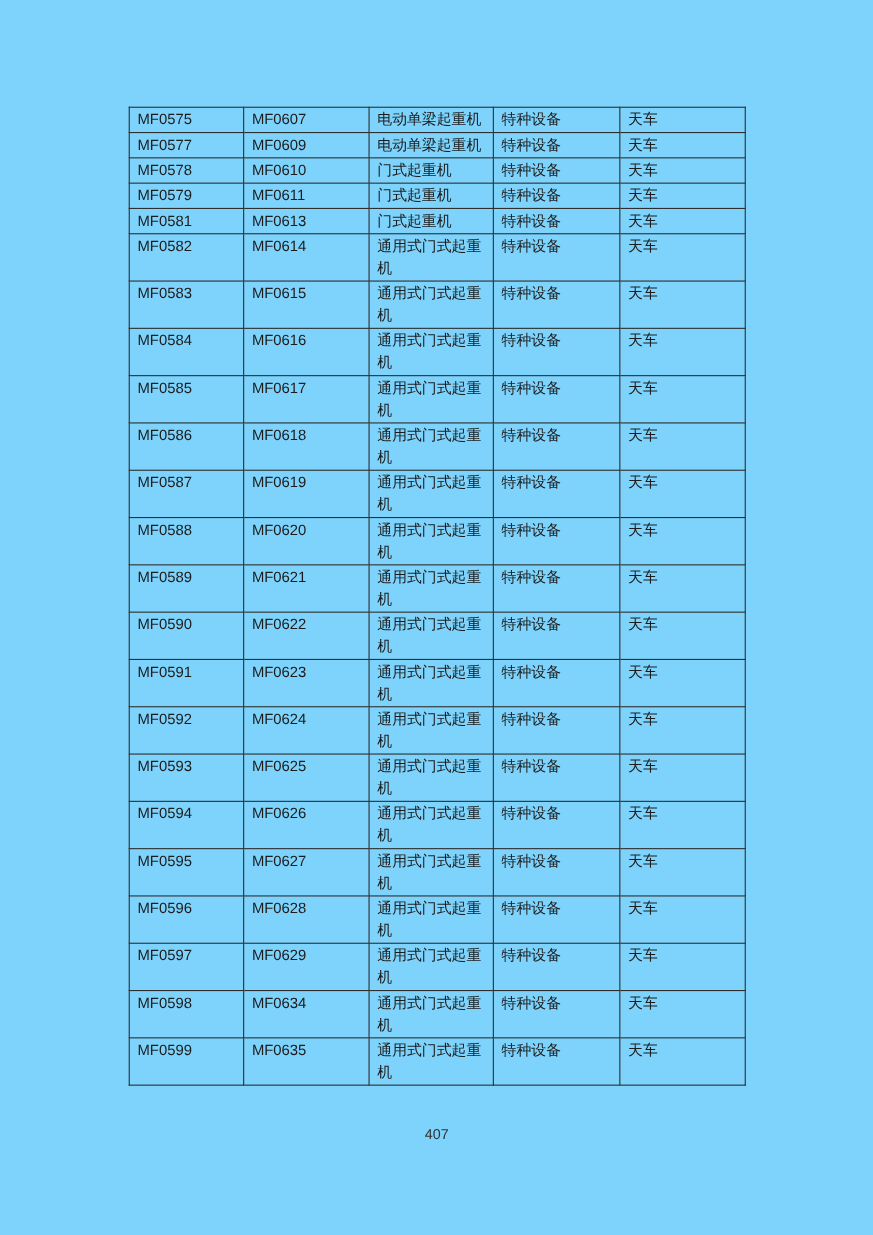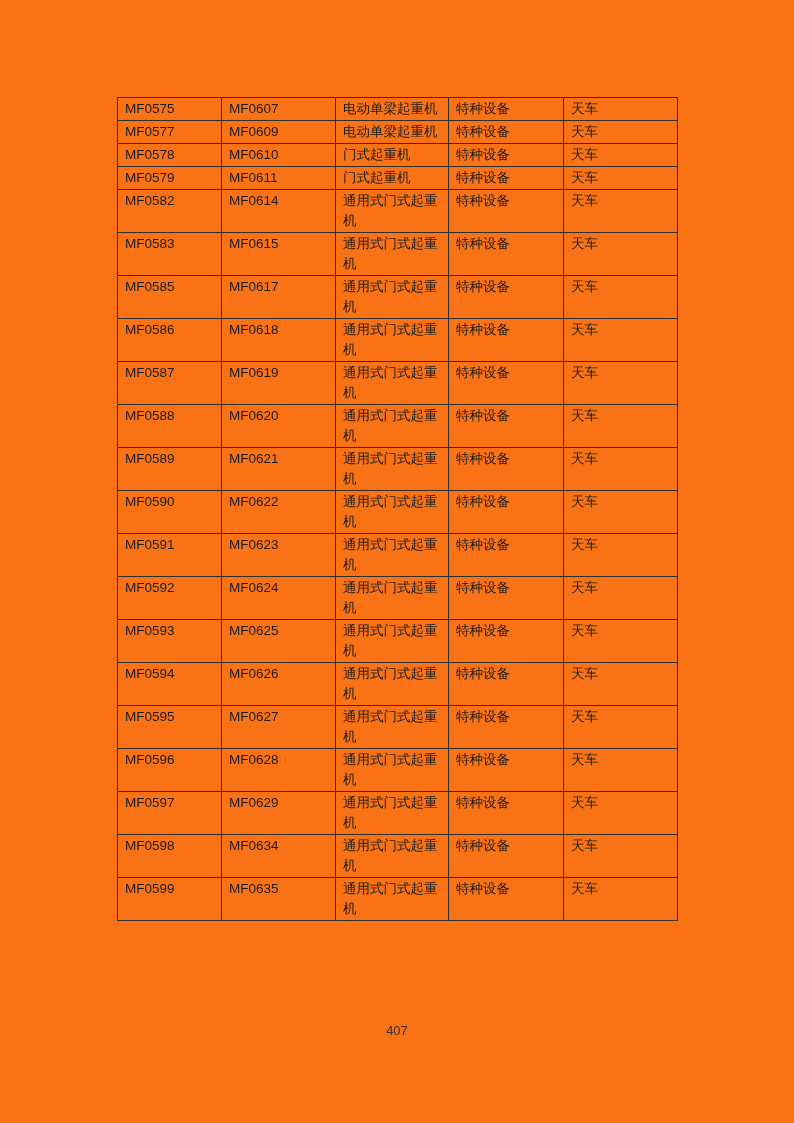--- a/index.html
+++ b/index.html
@@ -4,21 +4,21 @@
 <style>
   html, body {
     margin: 0;
     padding: 0;
     background: #ffffff;
   }
   .page {
     position: relative;
     width: 794px;
     height: 1123px;
-    background: #f97316;
+    background: #7dd3fc;
     overflow: hidden;
     font-family: "Liberation Sans", sans-serif;
     color: #1c1c1c;
   }
   table.doc-table {
     position: absolute;
     left: 117px;
     top: 97px;
     width: 560px;
     border-collapse: collapse;
@@ -84,35 +84,49 @@
     <td class="cell-category">特种设备</td>
     <td class="cell-alias">天车</td>
   </tr>
         <tr class="row-single">
     <td class="cell-code-old">MF0579</td>
     <td class="cell-code-new">MF0611</td>
     <td class="cell-name">门式起重机</td>
     <td class="cell-category">特种设备</td>
     <td class="cell-alias">天车</td>
   </tr>
+        <tr class="row-single">
+    <td class="cell-code-old">MF0581</td>
+    <td class="cell-code-new">MF0613</td>
+    <td class="cell-name">门式起重机</td>
+    <td class="cell-category">特种设备</td>
+    <td class="cell-alias">天车</td>
+  </tr>
         <tr class="row-double">
     <td class="cell-code-old">MF0582</td>
     <td class="cell-code-new">MF0614</td>
     <td class="cell-name">通用式门式起重机</td>
     <td class="cell-category">特种设备</td>
     <td class="cell-alias">天车</td>
   </tr>
         <tr class="row-double">
     <td class="cell-code-old">MF0583</td>
     <td class="cell-code-new">MF0615</td>
     <td class="cell-name">通用式门式起重机</td>
     <td class="cell-category">特种设备</td>
     <td class="cell-alias">天车</td>
   </tr>
         <tr class="row-double">
+    <td class="cell-code-old">MF0584</td>
+    <td class="cell-code-new">MF0616</td>
+    <td class="cell-name">通用式门式起重机</td>
+    <td class="cell-category">特种设备</td>
+    <td class="cell-alias">天车</td>
+  </tr>
+        <tr class="row-double">
     <td class="cell-code-old">MF0585</td>
     <td class="cell-code-new">MF0617</td>
     <td class="cell-name">通用式门式起重机</td>
     <td class="cell-category">特种设备</td>
     <td class="cell-alias">天车</td>
   </tr>
         <tr class="row-double">
     <td class="cell-code-old">MF0586</td>
     <td class="cell-code-new">MF0618</td>
     <td class="cell-name">通用式门式起重机</td>

